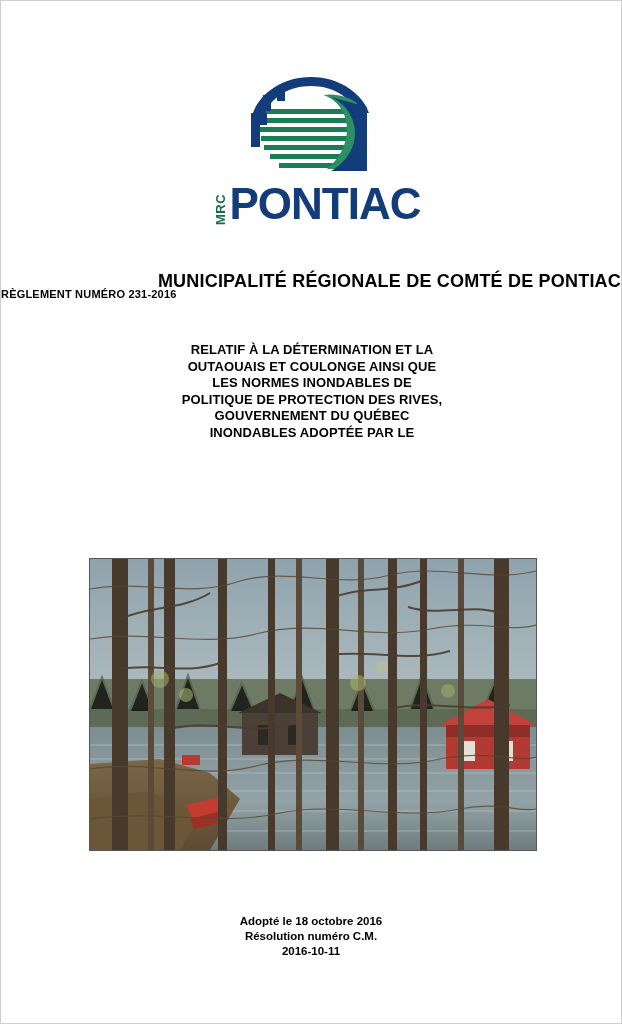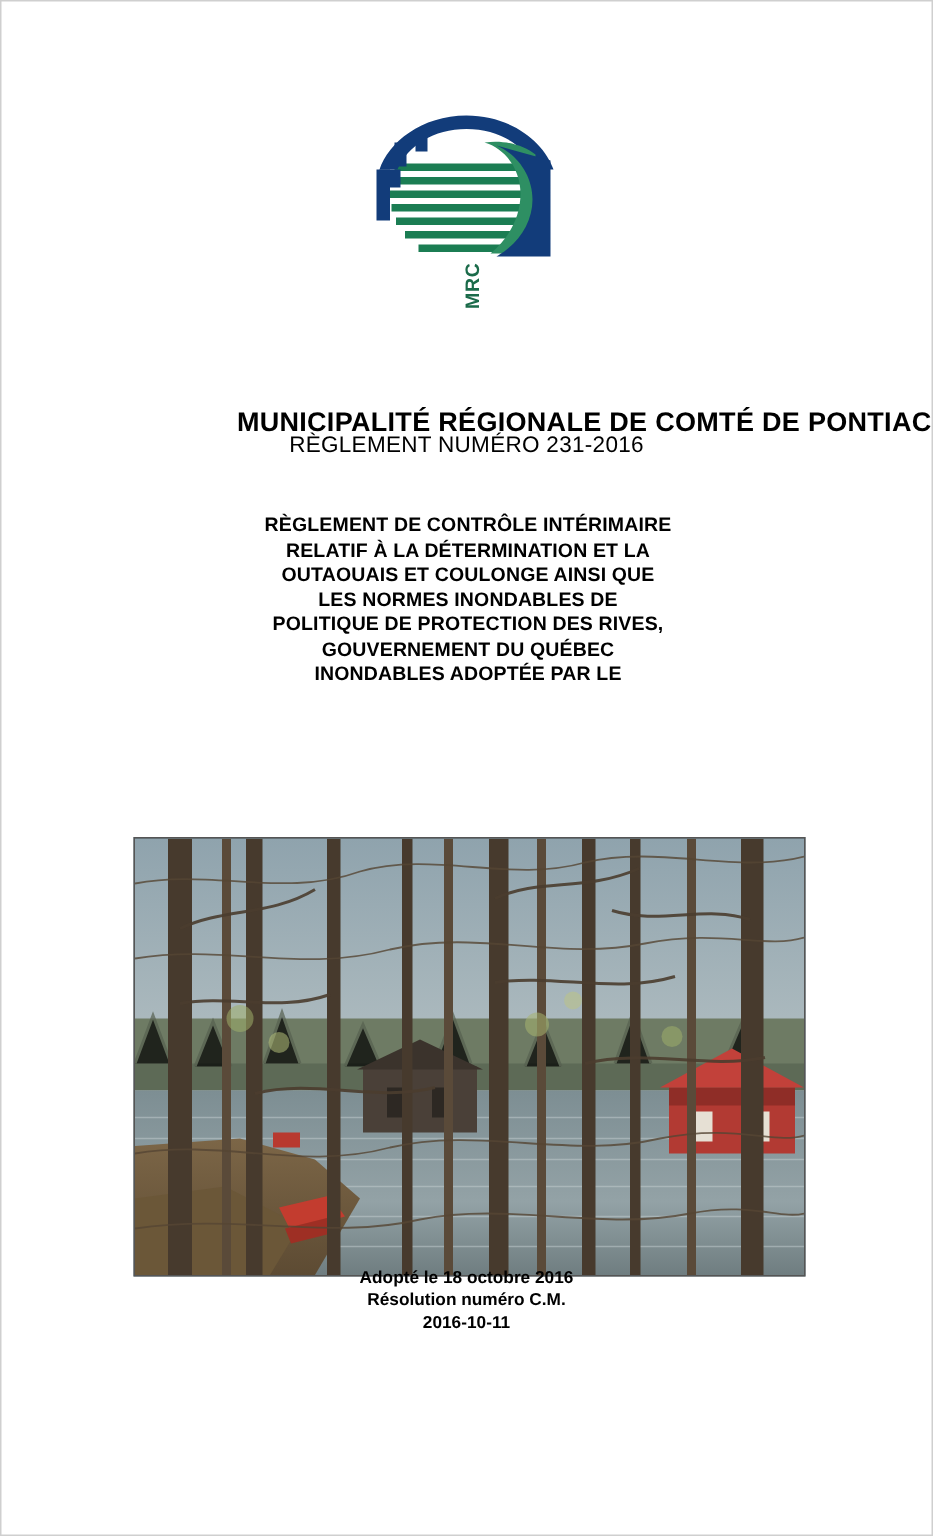--- a/index.html
+++ b/index.html
@@ -73,23 +73,23 @@
     font-weight: bold;
     font-size: 18px;
     letter-spacing: 0.2px;
     margin-top: 40px;
   }
   .reg-number {
     position: absolute;
     left: 0;
     right: 0;
     top: 287px;
-    text-align: center;
-    font-weight: normal;
-    font-size: 15px;
+    text-align: left;
+    font-weight: bold;
+    font-size: 11px;
     letter-spacing: 0.2px;
   }
   .title-block {
     position: absolute;
     left: 110px;
     width: 402px;
     top: 341px;
     text-align: center;
     font-weight: bold;
     font-size: 13px;
@@ -109,21 +109,21 @@
     overflow: hidden;
     background: #6b7f86;
   }
   .photo svg { display: block; width: 100%; height: 100%; }
 
   
   .adoption {
     position: absolute;
     left: 0;
     right: 0;
-    top: 844px;
+    top: 913px;
     text-align: center;
     font-weight: bold;
     font-size: 11.5px;
     line-height: 1.3;
   }
   .entry {
     position: absolute;
     left: 0;
     right: 0;
     top: 948px;
@@ -162,29 +162,29 @@
           <rect x="50" y="14" width="8" height="14"></rect>
         </g>
 
         <path d="M96 22 C110 26 120 40 120 56 C120 72 112 86 100 96 L130 96 L130 30 C122 24 110 20 96 22 Z" fill="#2e8f63"></path>
 
         <path d="M104 24 C118 30 128 44 128 60 C128 76 118 90 104 98 L140 98 L140 34 Z" fill="#123c7a"></path>
       </svg>
     </div>
     <div class="logo-text-row">
       <div class="logo-mrc">MRC</div>
+      <div class="logo-word">PONTIAC</div>
     </div>
   </div>
 
   <div class="org-line">MUNICIPALITÉ RÉGIONALE DE COMTÉ DE PONTIAC</div>
 
   <div class="reg-number">RÈGLEMENT NUMÉRO 231-2016</div>
 
   <div class="title-block">
-    <div>RÈGLEMENT DE CONTRÔLE INTÉRIMAIRE</div>
     <div>RELATIF À LA DÉTERMINATION ET LA</div>
     <div>OUTAOUAIS ET COULONGE AINSI QUE</div>
     <div>LES NORMES INONDABLES DE</div>
     <div>POLITIQUE DE PROTECTION DES RIVES,</div>
     <div>GOUVERNEMENT DU QUÉBEC</div>
     <div>INONDABLES ADOPTÉE PAR LE</div>
   </div>
 
   <div class="photo">
     <svg viewBox="0 0 446 291" xmlns="http://www.w3.org/2000/svg" aria-hidden="true">

